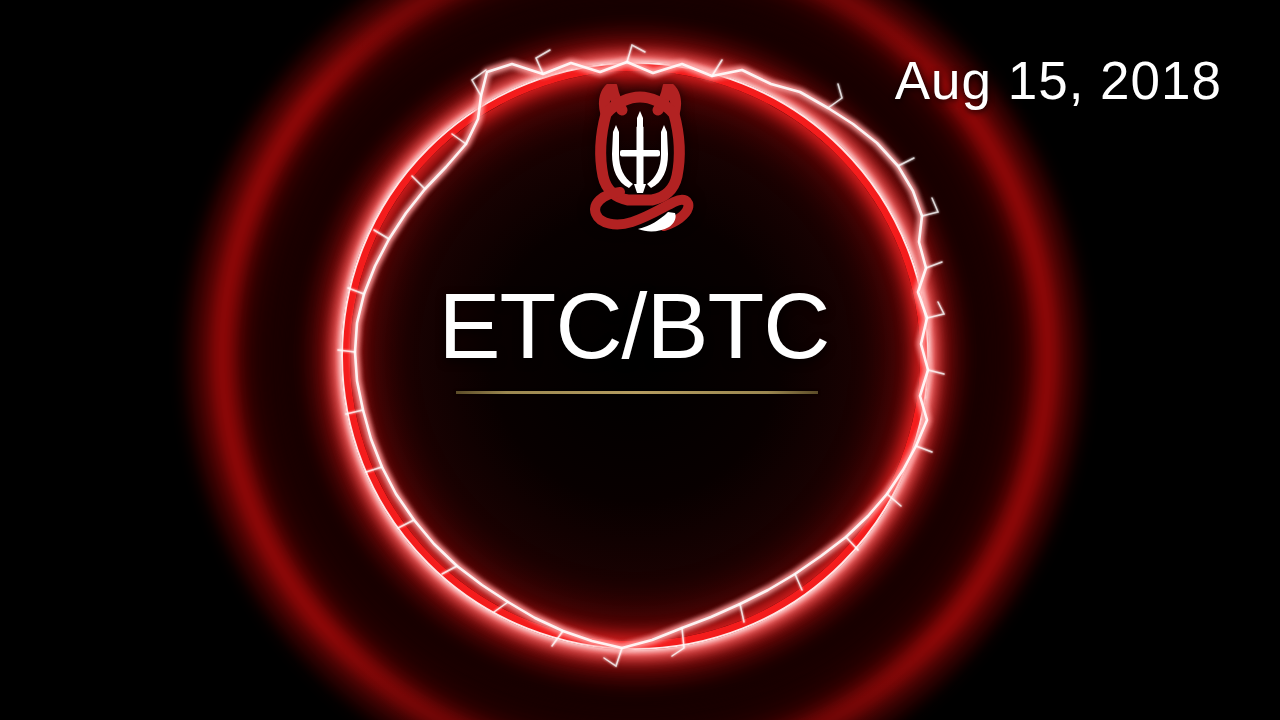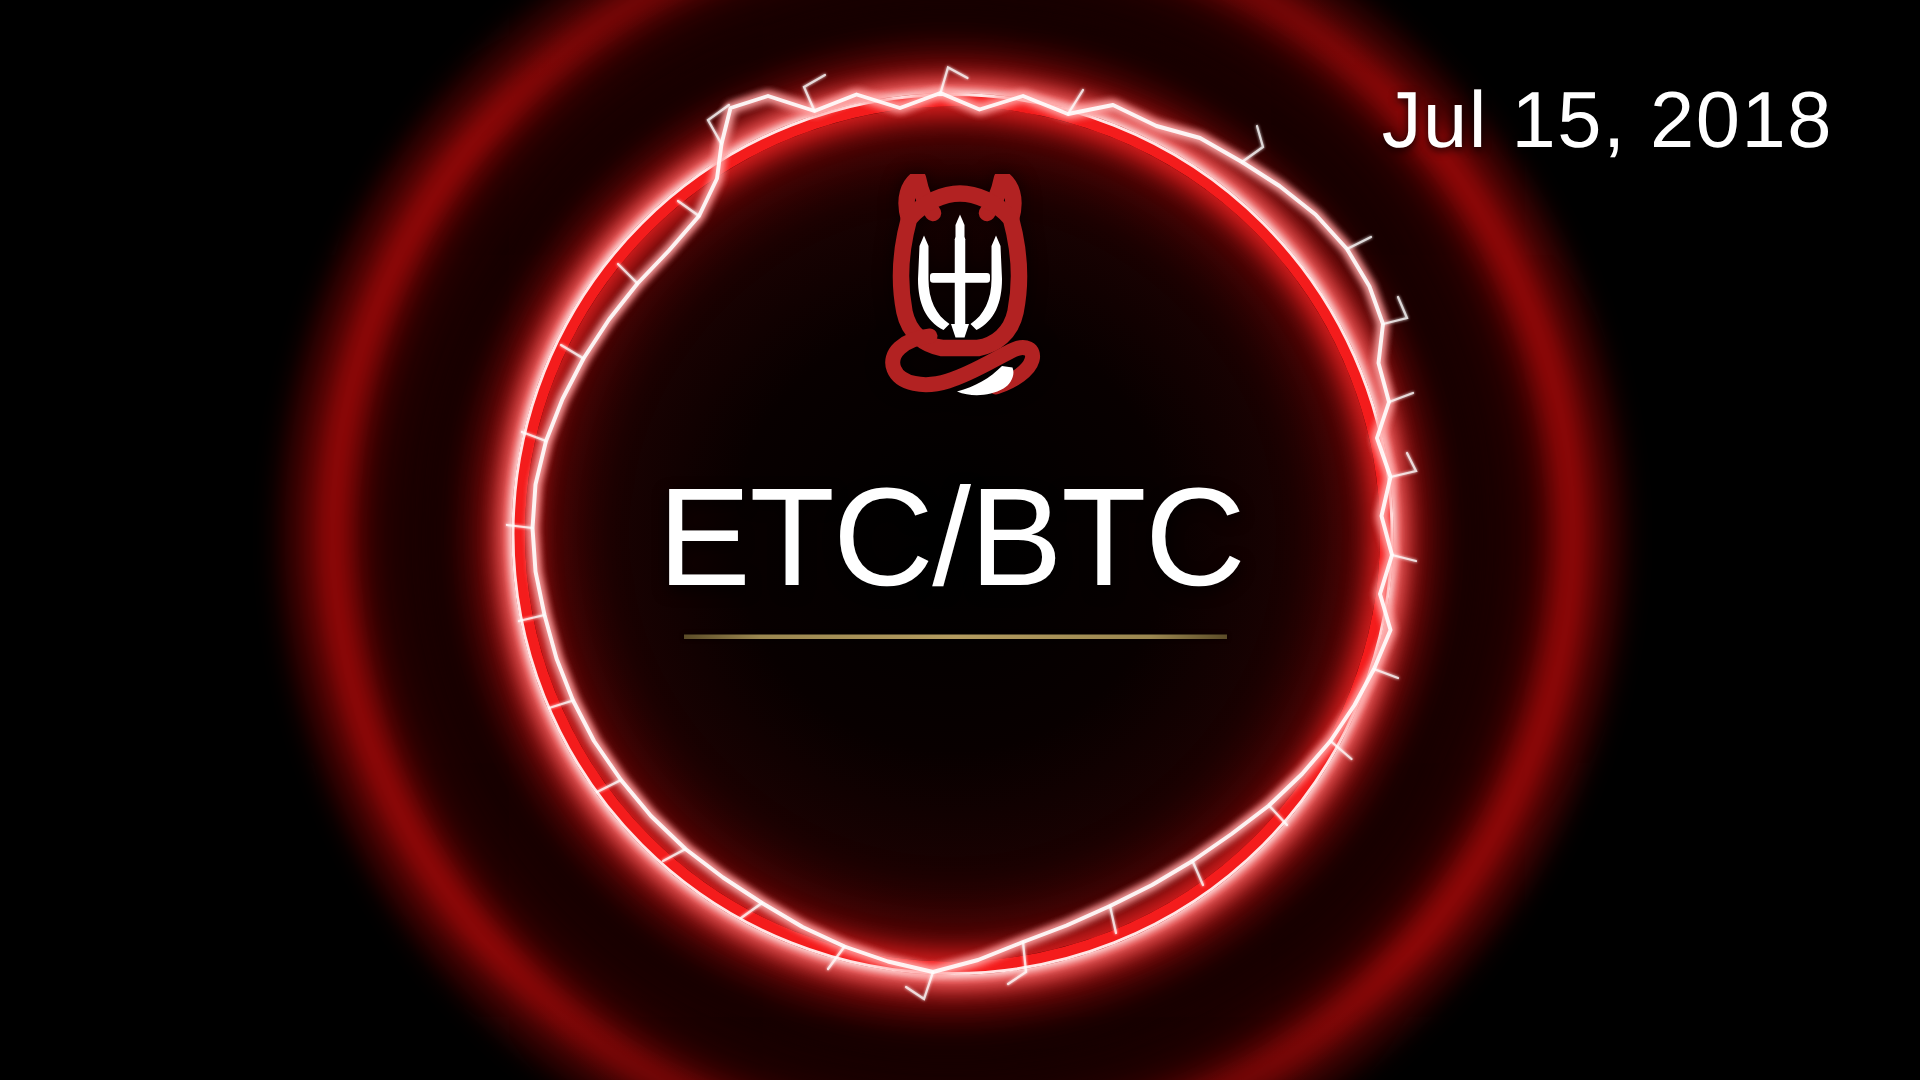--- a/index.html
+++ b/index.html
@@ -112,21 +112,21 @@
     white-space:nowrap;
   }
 
   .center-block{
     position:absolute;
     left:0; top:0; width:1280px; height:516px;
     display:flex;
     flex-direction:column;
     align-items:center;
     justify-content:flex-start;
-    padding-top:116px;
+    padding-top:84px;
   }
 
   .logo{
     width:128px; height:152px;
     display:block;
     margin-bottom:44px;
     filter:drop-shadow(0 0 6px rgba(0,0,0,0.6));
   }
 
   .pair-title{
@@ -233,21 +233,21 @@
       <path d="M355,352 L338,350"></path>
       <path d="M364,294 L348,288"></path>
       <path d="M389,239 L374,230"></path>
       <path d="M425,189 L412,176"></path>
       <path d="M466,144 L452,134"></path>
     </g>
   </svg>
 
   <div class="vignette"></div>
 
-  <div class="date">Jul 15, 2018</div>
+  <div class="date">Aug 15, 2018</div>
 
   <div class="center-block">
 
     <svg class="logo" viewBox="0 0 128 152">
 
       <g fill="none" stroke="#b22222" stroke-width="11" stroke-linecap="round" stroke-linejoin="round">
 
         <path d="M30,30 C26,16 30,7 36,3 C38,13 41,20 46,26"></path>
 
         <path d="M98,30 C102,16 98,7 92,3 C90,13 87,20 82,26"></path>

